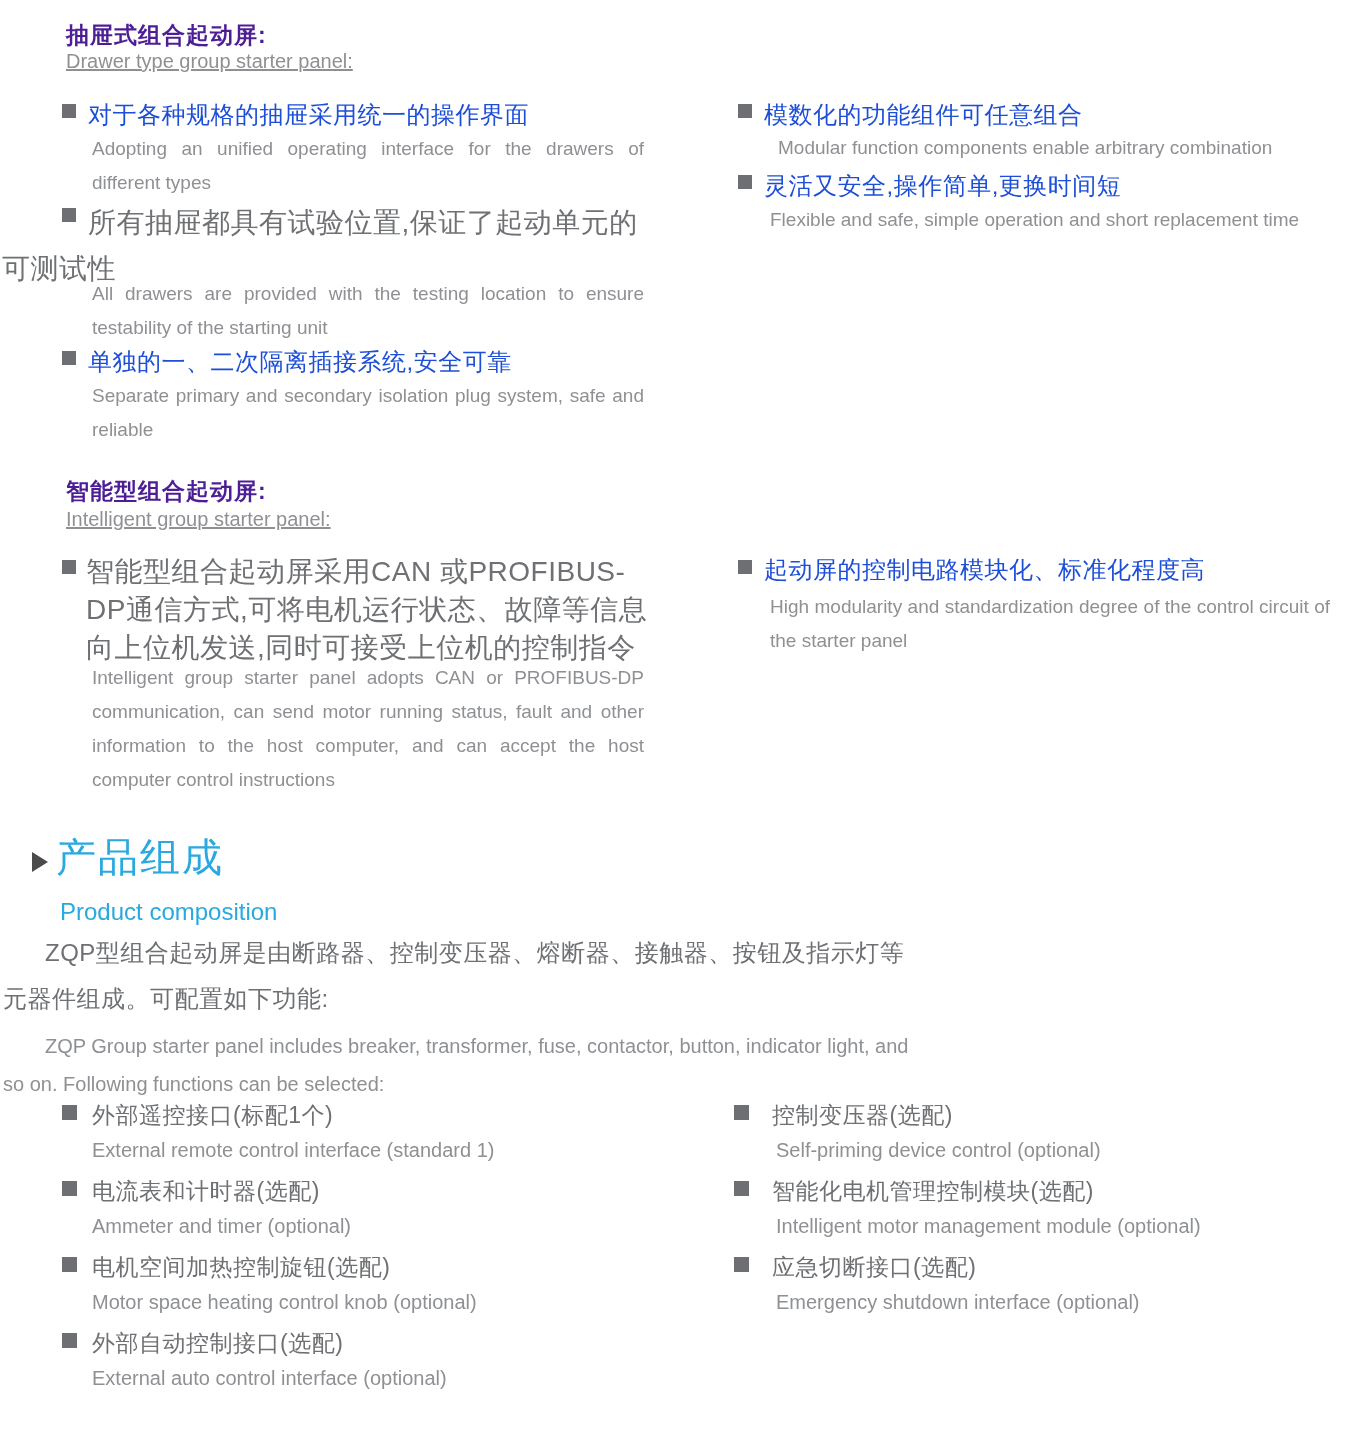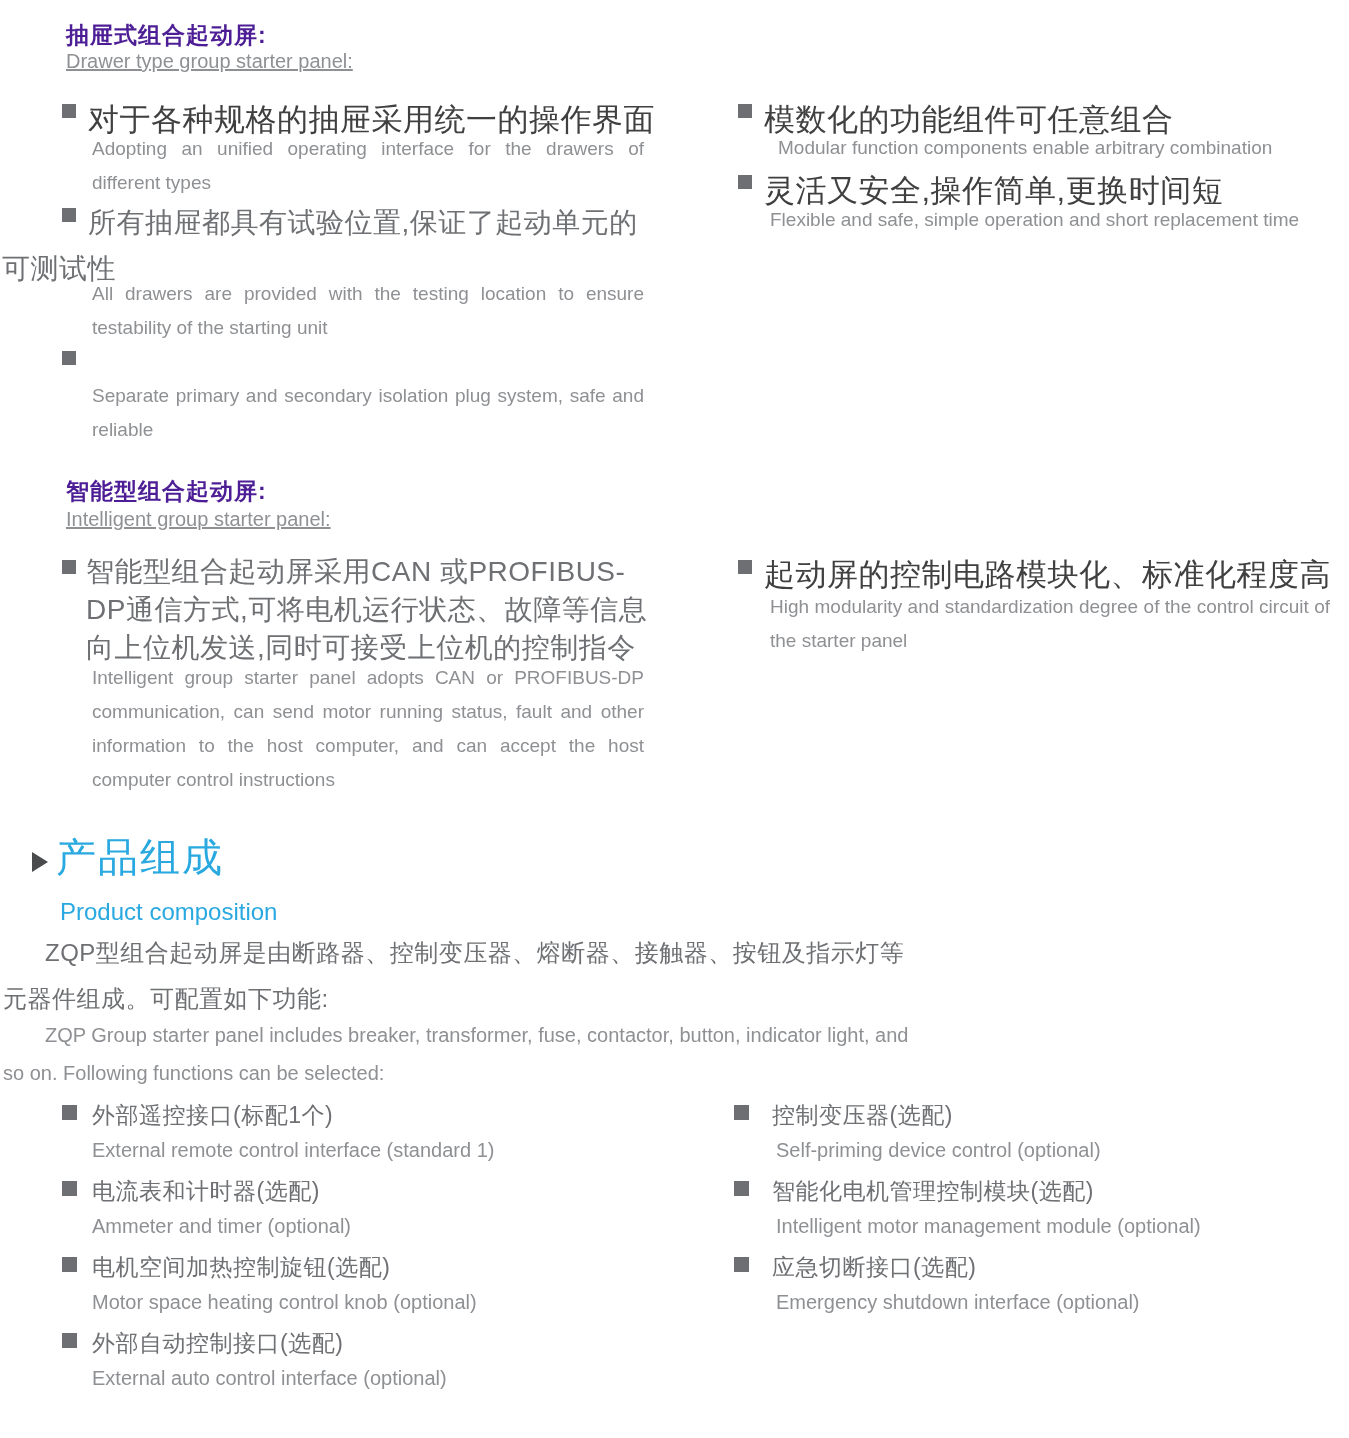--- a/index.html
+++ b/index.html
@@ -8,35 +8,35 @@
     width:1349px;height:1438px;
     background:#ffffff;
     font-family:"Liberation Sans","DejaVu Sans",sans-serif;
     overflow:hidden;
   }
   .abs{position:absolute;}
   
   .h-zh{font-size:23px;font-weight:700;color:#4c1d95;white-space:nowrap;letter-spacing:1px;}
   .h-en{font-size:20px;color:#8e9093;white-space:nowrap;text-decoration:underline;}
   
-  .zh{font-size:31px;color:#404040;white-space:nowrap;letter-spacing:0.5px;}
+  .zh{font-size:24px;color:#1d4ed8;white-space:nowrap;letter-spacing:0.5px;}
   .zhwrap{font-size:28px;color:#6e7073;letter-spacing:0.5px;}
   
   .en{font-size:19px;color:#8e9093;line-height:34px;text-align:justify;}
   .en1{font-size:19px;color:#8e9093;white-space:nowrap;margin-left:8px;}
   
   .sq{width:14px;height:14px;background:#6d6f72;}
   .sqb{width:15px;height:15px;background:#6d6f72;}
   
   .tri{width:0;height:0;border-top:10px solid transparent;border-bottom:10px solid transparent;border-left:16px solid #4a4b4d;}
   .big-title{font-size:40px;color:#29a9e0;letter-spacing:2px;white-space:nowrap;}
   .sub-title{font-size:24px;color:#29a9e0;white-space:nowrap;margin-top:12px;}
   
   .para-zh{font-size:24px;color:#6e7073;line-height:46px;letter-spacing:0.5px;}
-  .para-en{font-size:20px;color:#8e9093;line-height:38px;}
+  .para-en{font-size:20px;color:#8e9093;line-height:38px;margin-top:11px;}
   
   .zh-b{font-size:23px;color:#6e7073;white-space:nowrap;letter-spacing:0.5px;}
   .en-b{font-size:20px;color:#8e9093;white-space:nowrap;}
 </style>
 </head>
 <body>
 
 <div id="page">
 
   <div class="abs h-zh" style="left:66px;top:20px">抽屉式组合起动屏:</div>
@@ -44,20 +44,21 @@
 
   <div class="abs sq" style="left:62px;top:104px"></div>
   <div class="abs zh" style="left:88px;top:99px">对于各种规格的抽屉采用统一的操作界面</div>
   <div class="abs en" style="left:92px;top:132px;width:552px">Adopting an unified operating interface for the drawers of different types</div>
 
   <div class="abs sq" style="left:62px;top:208px"></div>
   <div class="abs zhwrap" style="left:2px;top:200px;width:652px;text-indent:86px;line-height:46px">所有抽屉都具有试验位置,保证了起动单元的可测试性</div>
   <div class="abs en" style="left:92px;top:277px;width:552px">All drawers are provided with the testing location to ensure testability of the starting unit</div>
 
   <div class="abs sq" style="left:62px;top:351px"></div>
+  <div class="abs zh" style="left:88px;top:346px">单独的一、二次隔离插接系统,安全可靠</div>
   <div class="abs en" style="left:92px;top:379px;width:552px">Separate primary and secondary isolation plug system, safe and reliable</div>
 
   <div class="abs sq" style="left:738px;top:104px"></div>
   <div class="abs zh" style="left:764px;top:99px">模数化的功能组件可任意组合</div>
   <div class="abs en1" style="left:770px;top:137px">Modular function components enable arbitrary combination</div>
 
   <div class="abs sq" style="left:738px;top:175px"></div>
   <div class="abs zh" style="left:764px;top:170px">灵活又安全,操作简单,更换时间短</div>
   <div class="abs en" style="left:770px;top:203px;width:560px">Flexible and safe, simple operation and short replacement time</div>
 

